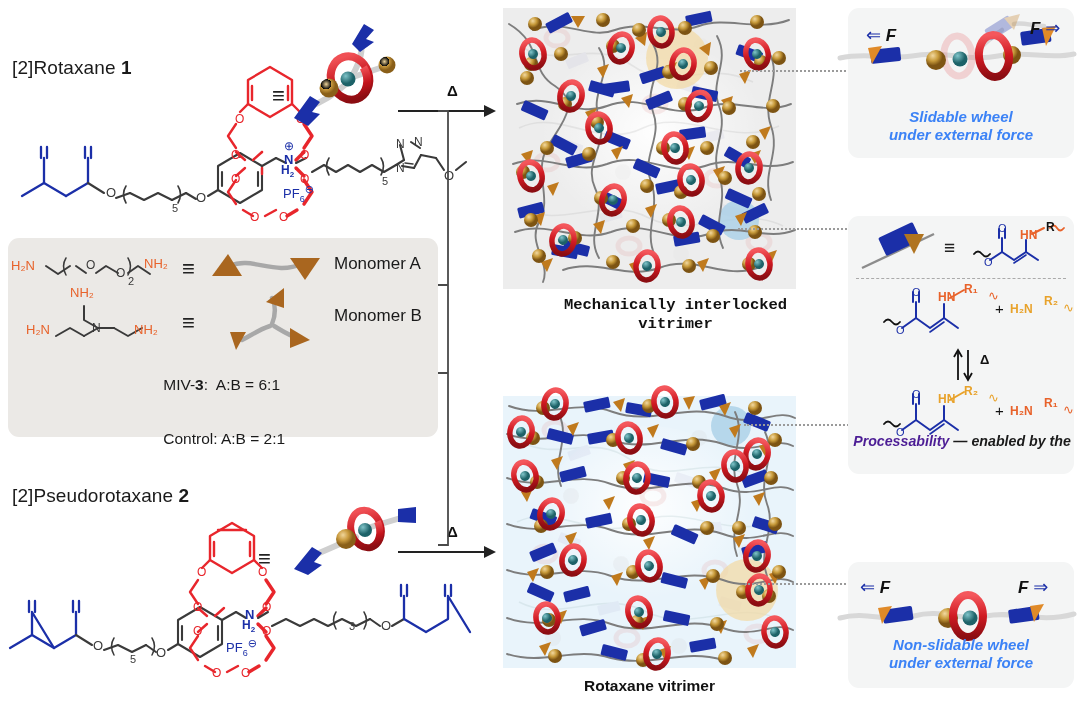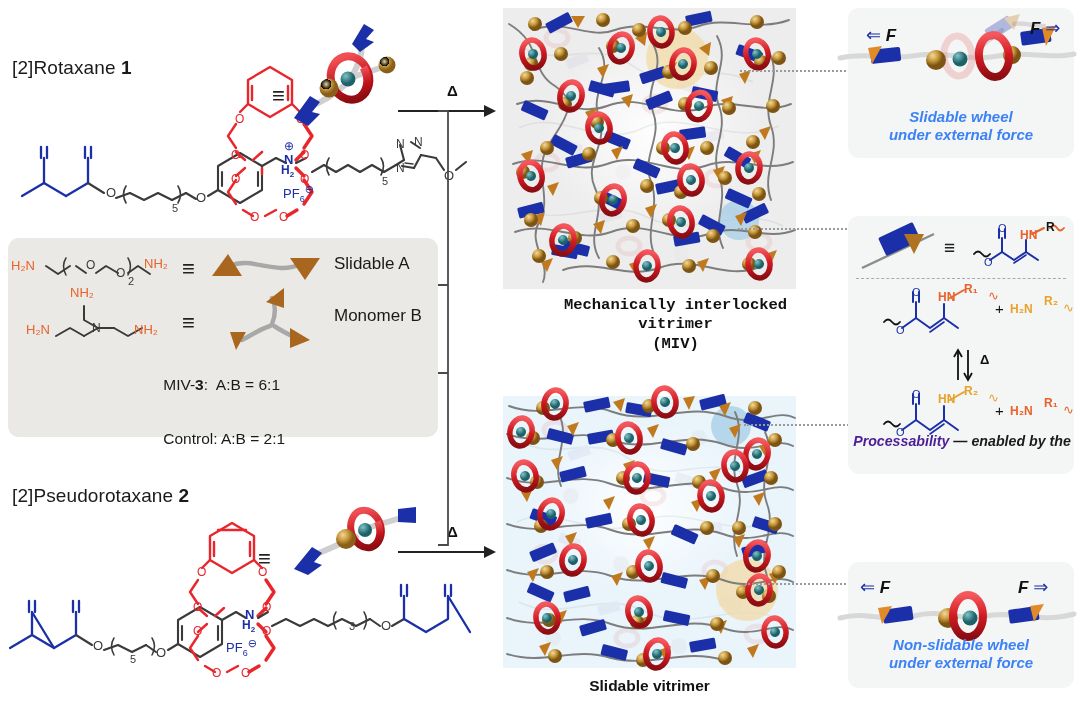--- a/index.html
+++ b/index.html
@@ -219,21 +219,21 @@
 
 <div class="abs eqv" style="left:182px;top:258px;">≡</div>
 
 <div class="abs" style="left:208px;top:250px;">
 <svg width="120" height="36" viewBox="0 0 120 36">
   <path d="M22,16 C44,6 66,26 94,14" stroke="#a8a8a8" stroke-width="4.5" fill="none" stroke-linecap="round"></path>
   <path d="M4,26 L20,4 L34,26 Z" fill="#a9661f"></path>
   <path d="M82,8 L112,8 L97,30 Z" fill="#a9661f"></path>
 </svg>
 </div>
-<div class="abs monomer-label" style="left:334px;top:254px;">Slidable A</div>
+<div class="abs monomer-label" style="left:334px;top:254px;">Monomer A</div>
 
 <div class="abs" style="left:22px;top:286px;">
 <svg width="160" height="70" viewBox="0 0 160 70">
   <g stroke="#3a3a3a" stroke-width="2" fill="none" stroke-linecap="round" stroke-linejoin="round">
     <path d="M62,20 L62,34 L76,42"></path>
     <path d="M76,42 L62,50"></path>
     <path d="M76,42 L92,42"></path>
     <path d="M62,50 L48,42 L34,50"></path>
     <path d="M92,42 L106,50 L120,42"></path>
   </g>
@@ -649,21 +649,20 @@
     <g transform="translate(256,256) rotate(-8)">
       <ellipse rx="11" ry="14" fill="none" stroke="url(#netRing)" stroke-width="5.5"></ellipse>
       <circle r="5" fill="url(#netTeal)"></circle>
     </g>
   </g>
 </svg>
 </div>
 
 <div class="abs panel-caption" style="left:529px;top:296px;width:293px;font-family:Liberation Mono, monospace;">
   <div>Mechanically interlocked vitrimer</div>
-  <div>(MIV)</div>
 </div>
 
 <div class="netbox ctl" style="left:503px;top:396px;width:293px;height:272px;">
 <svg width="293" height="272" viewBox="0 0 293 272" style="position:absolute;left:0;top:0;">
   <defs>
     <radialGradient id="ctlGlow" cx="48%" cy="44%">
       <stop offset="0%" stop-color="#ffffff" stop-opacity="0.95"></stop>
       <stop offset="100%" stop-color="#ffffff" stop-opacity="0"></stop>
     </radialGradient>
   </defs>
@@ -880,21 +879,21 @@
         </g>
     <g transform="translate(272,236) rotate(-8)">
           <ellipse rx="11" ry="14" fill="none" stroke="url(#netRing)" stroke-width="5.5"></ellipse>
           <circle r="5" fill="url(#netTeal)"></circle>
         </g>
   </g>
 </svg>
 </div>
 
 <div class="abs panel-caption" style="left:503px;top:676px;width:293px;">
-  <div>Slidable vitrimer</div>
+  <div>Rotaxane vitrimer</div>
 </div>
 
 <div class="dotted" style="left:740px;top:70px;width:110px;"></div>
 <div class="dotted" style="left:738px;top:228px;width:112px;"></div>
 <div class="dotted" style="left:744px;top:424px;width:108px;"></div>
 <div class="dotted" style="left:745px;top:583px;width:108px;"></div>
 
 <div class="abs side-panel" style="left:848px;top:8px;width:226px;height:150px;"></div>
 
 <div class="abs" style="left:848px;top:8px;">

